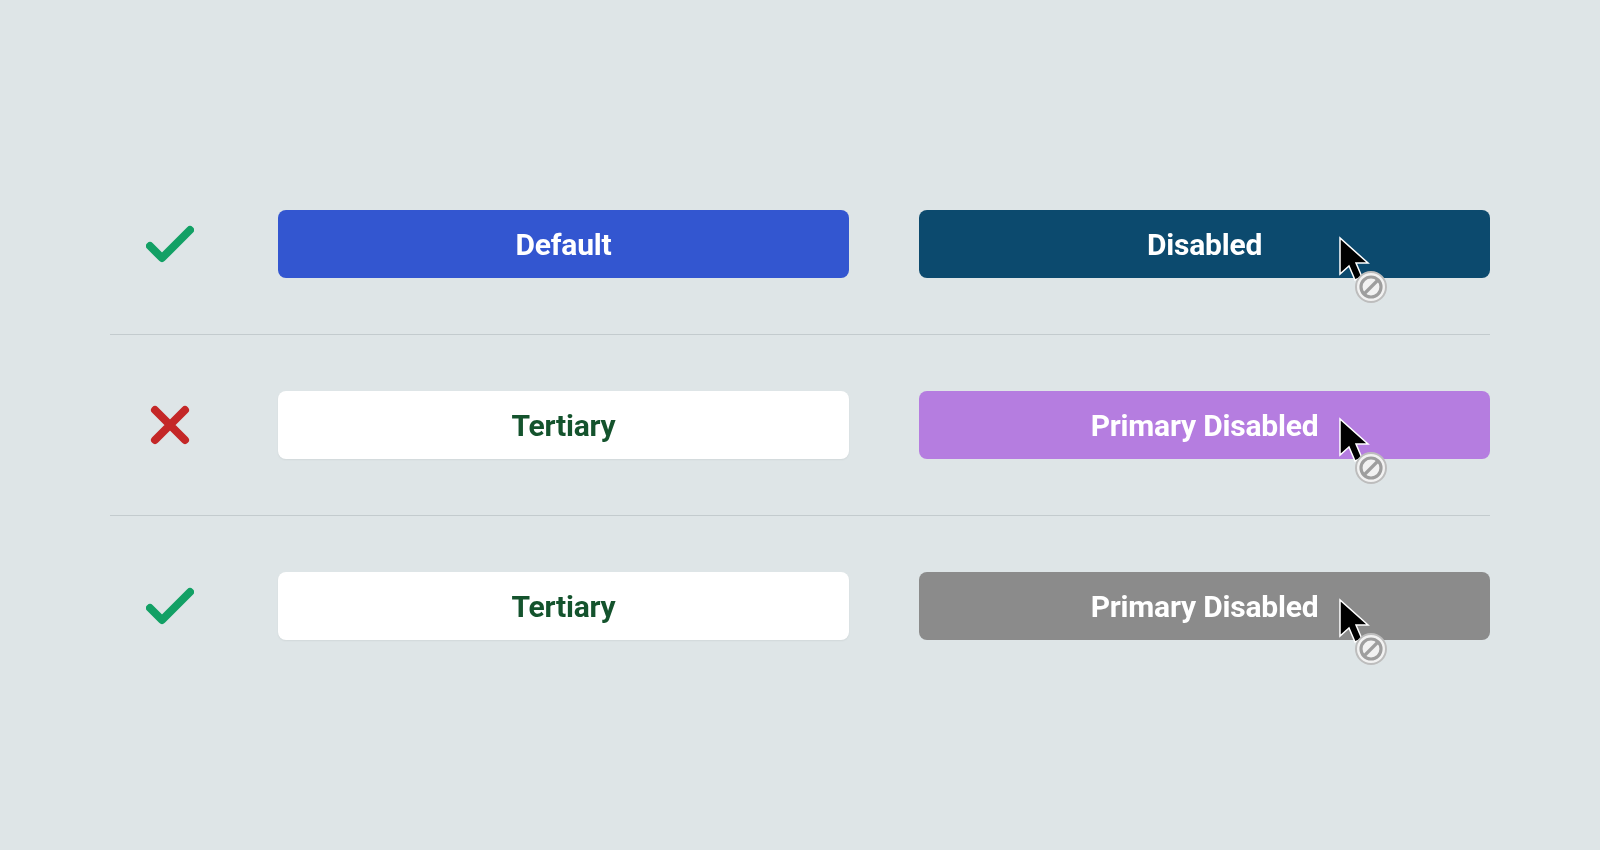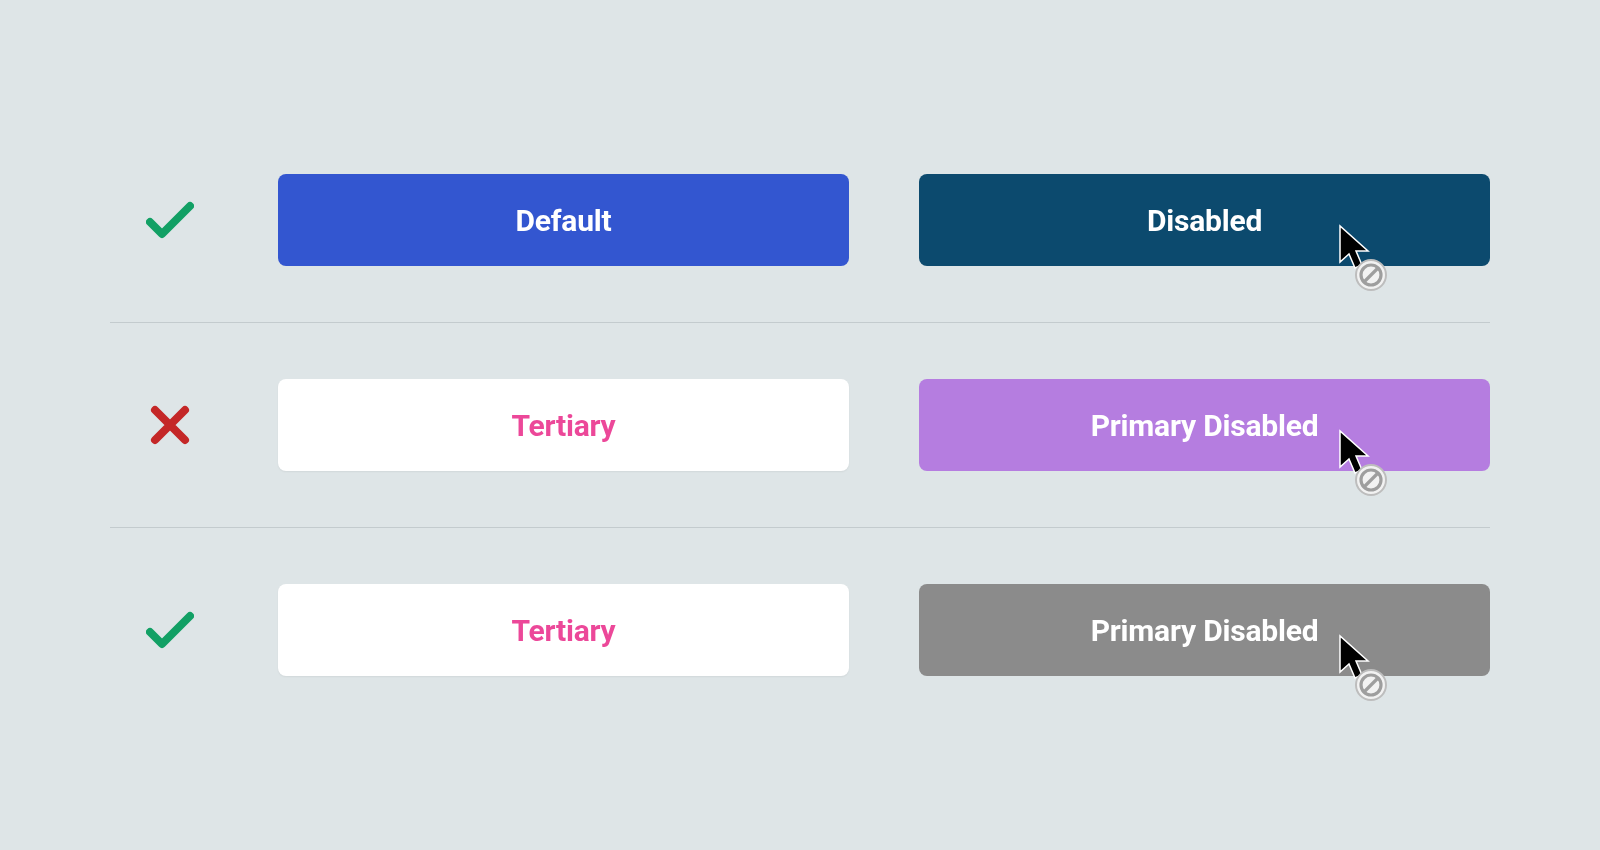--- a/index.html
+++ b/index.html
@@ -32,41 +32,41 @@
     justify-content: center;
     flex-shrink: 0;
   }
   .buttons-col {
     flex: 1;
     display: flex;
     gap: 70px;
   }
   .btn {
     flex: 1;
-    height: 92px;
+    height: 68px;
     display: flex;
     align-items: center;
     justify-content: center;
     border-radius: 8px;
     font-size: 30px;
     font-weight: 700;
     position: relative;
     letter-spacing: -0.2px;
   }
   .btn-default {
     background: #3356d0;
     color: #ffffff;
   }
   .btn-disabled-blue {
     background: #0c4a6e;
     color: #ffffff;
   }
   .btn-tertiary {
     background: #ffffff;
-    color: #ec4899;
+    color: #14532d;
     box-shadow: 0 1px 2px rgba(0,0,0,0.06);
   }
   .btn-disabled-purple {
     background: #b57de0;
     color: #ffffff;
   }
   .btn-disabled-gray {
     background: #8b8b8b;
     color: #ffffff;
   }

